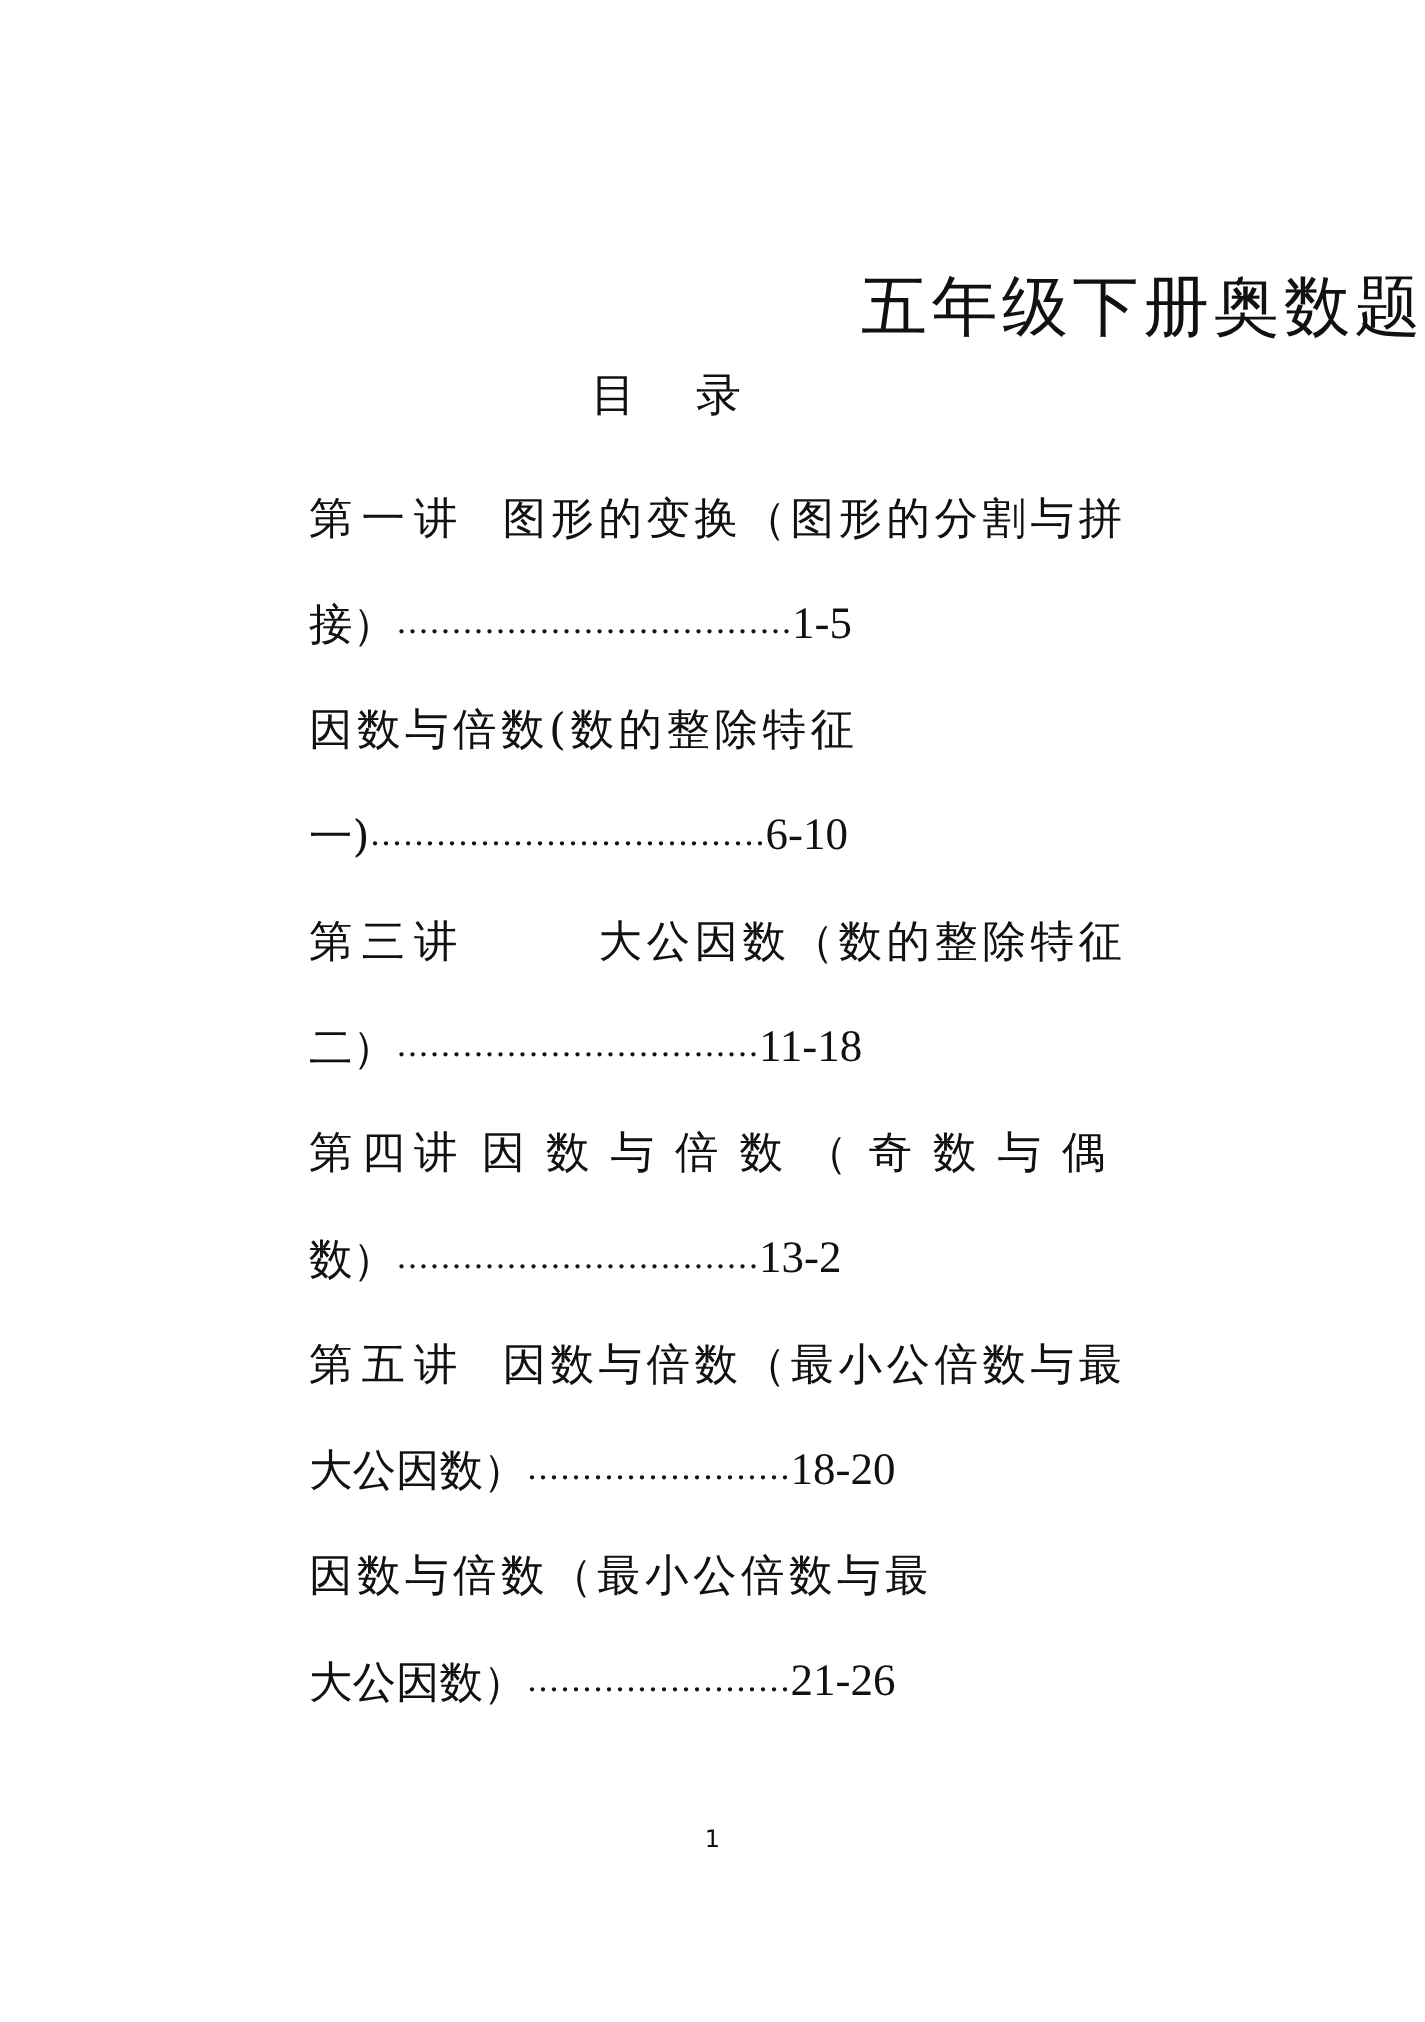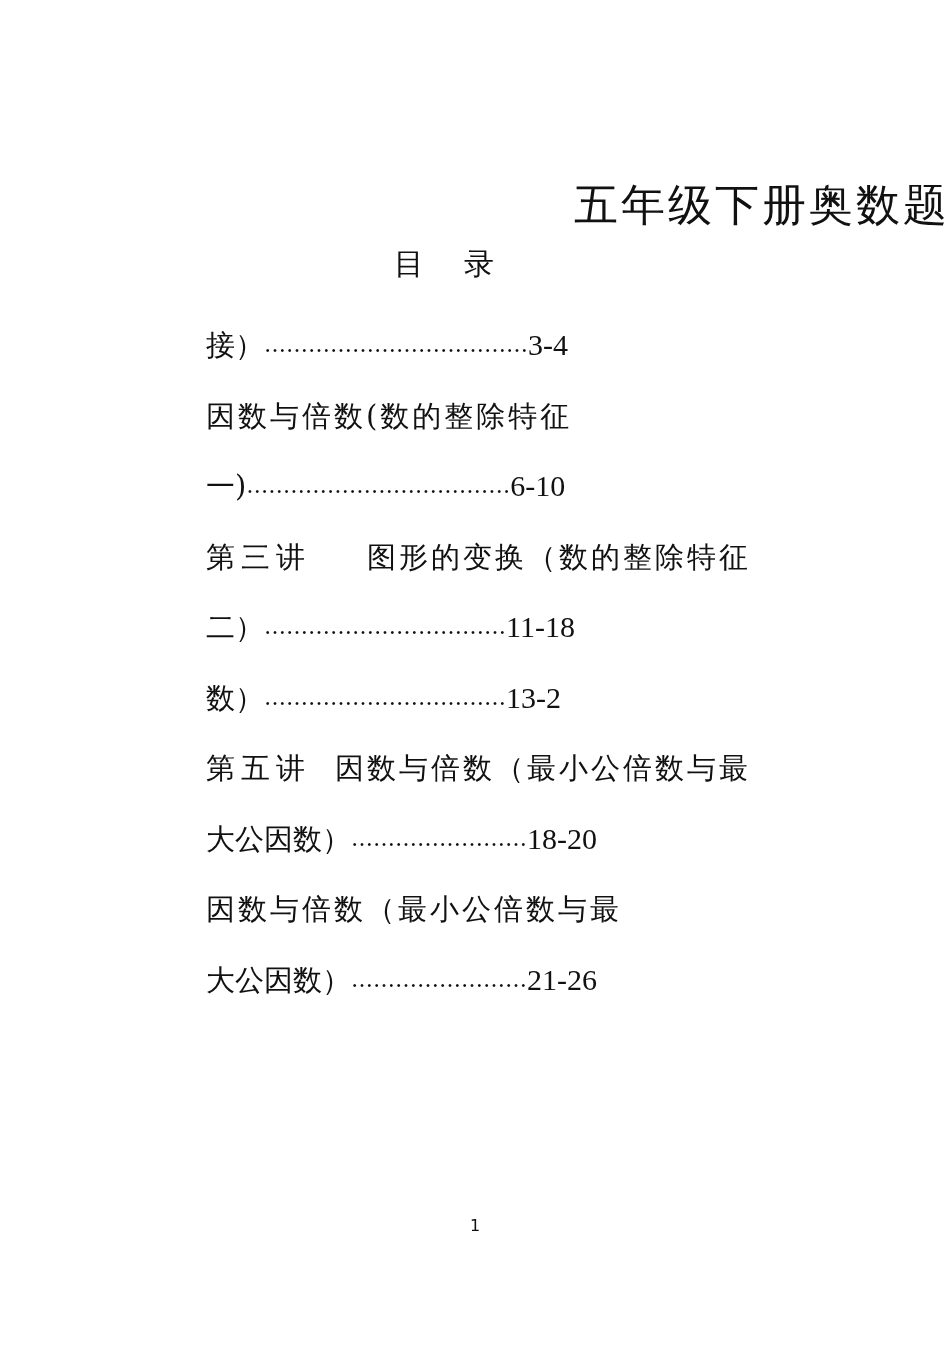--- a/index.html
+++ b/index.html
@@ -27,51 +27,59 @@
 
 <h1 class="title">五年级下册奥数题</h1>
 
 <div class="subtitle">
   <span>目</span><span class="gap"></span><span>录</span>
 </div>
 
 <div class="toc">
 
   <div class="entry">
+    <div class="line line1">
+      <span class="lect">第一讲</span>
+      <span class="title-part">图形的变换（图形的分割与拼</span>
+    </div>
     <div class="line line2">
       <span>接）</span>
       <span class="dots">………………………………</span>
-      <span class="pages">3-4</span>
+      <span class="pages">1-5</span>
     </div>
   </div>
 
   <div class="entry">
     <div class="line line1">
       <span class="title-part">因数与倍数(数的整除特征</span>
     </div>
     <div class="line line2">
       <span>一)</span>
       <span class="dots">………………………………</span>
       <span class="pages">6-10</span>
     </div>
   </div>
 
   <div class="entry">
     <div class="line line1">
       <span class="lect">第三讲</span>
-      <span class="title-part">图形的变换（数的整除特征</span>
+      <span class="title-part">大公因数（数的整除特征</span>
     </div>
     <div class="line line2">
       <span>二）</span>
       <span class="dots">……………………………</span>
       <span class="pages">11-18</span>
     </div>
   </div>
 
   <div class="entry">
+    <div class="line line1">
+      <span class="lect">第四讲</span>
+      <span class="title-part" style="letter-spacing:14px">因数与倍数（奇数与偶</span>
+    </div>
     <div class="line line2">
       <span>数）</span>
       <span class="dots">……………………………</span>
       <span class="pages">13-2</span>
     </div>
   </div>
 
   <div class="entry">
     <div class="line line1">
       <span class="lect">第五讲</span>

